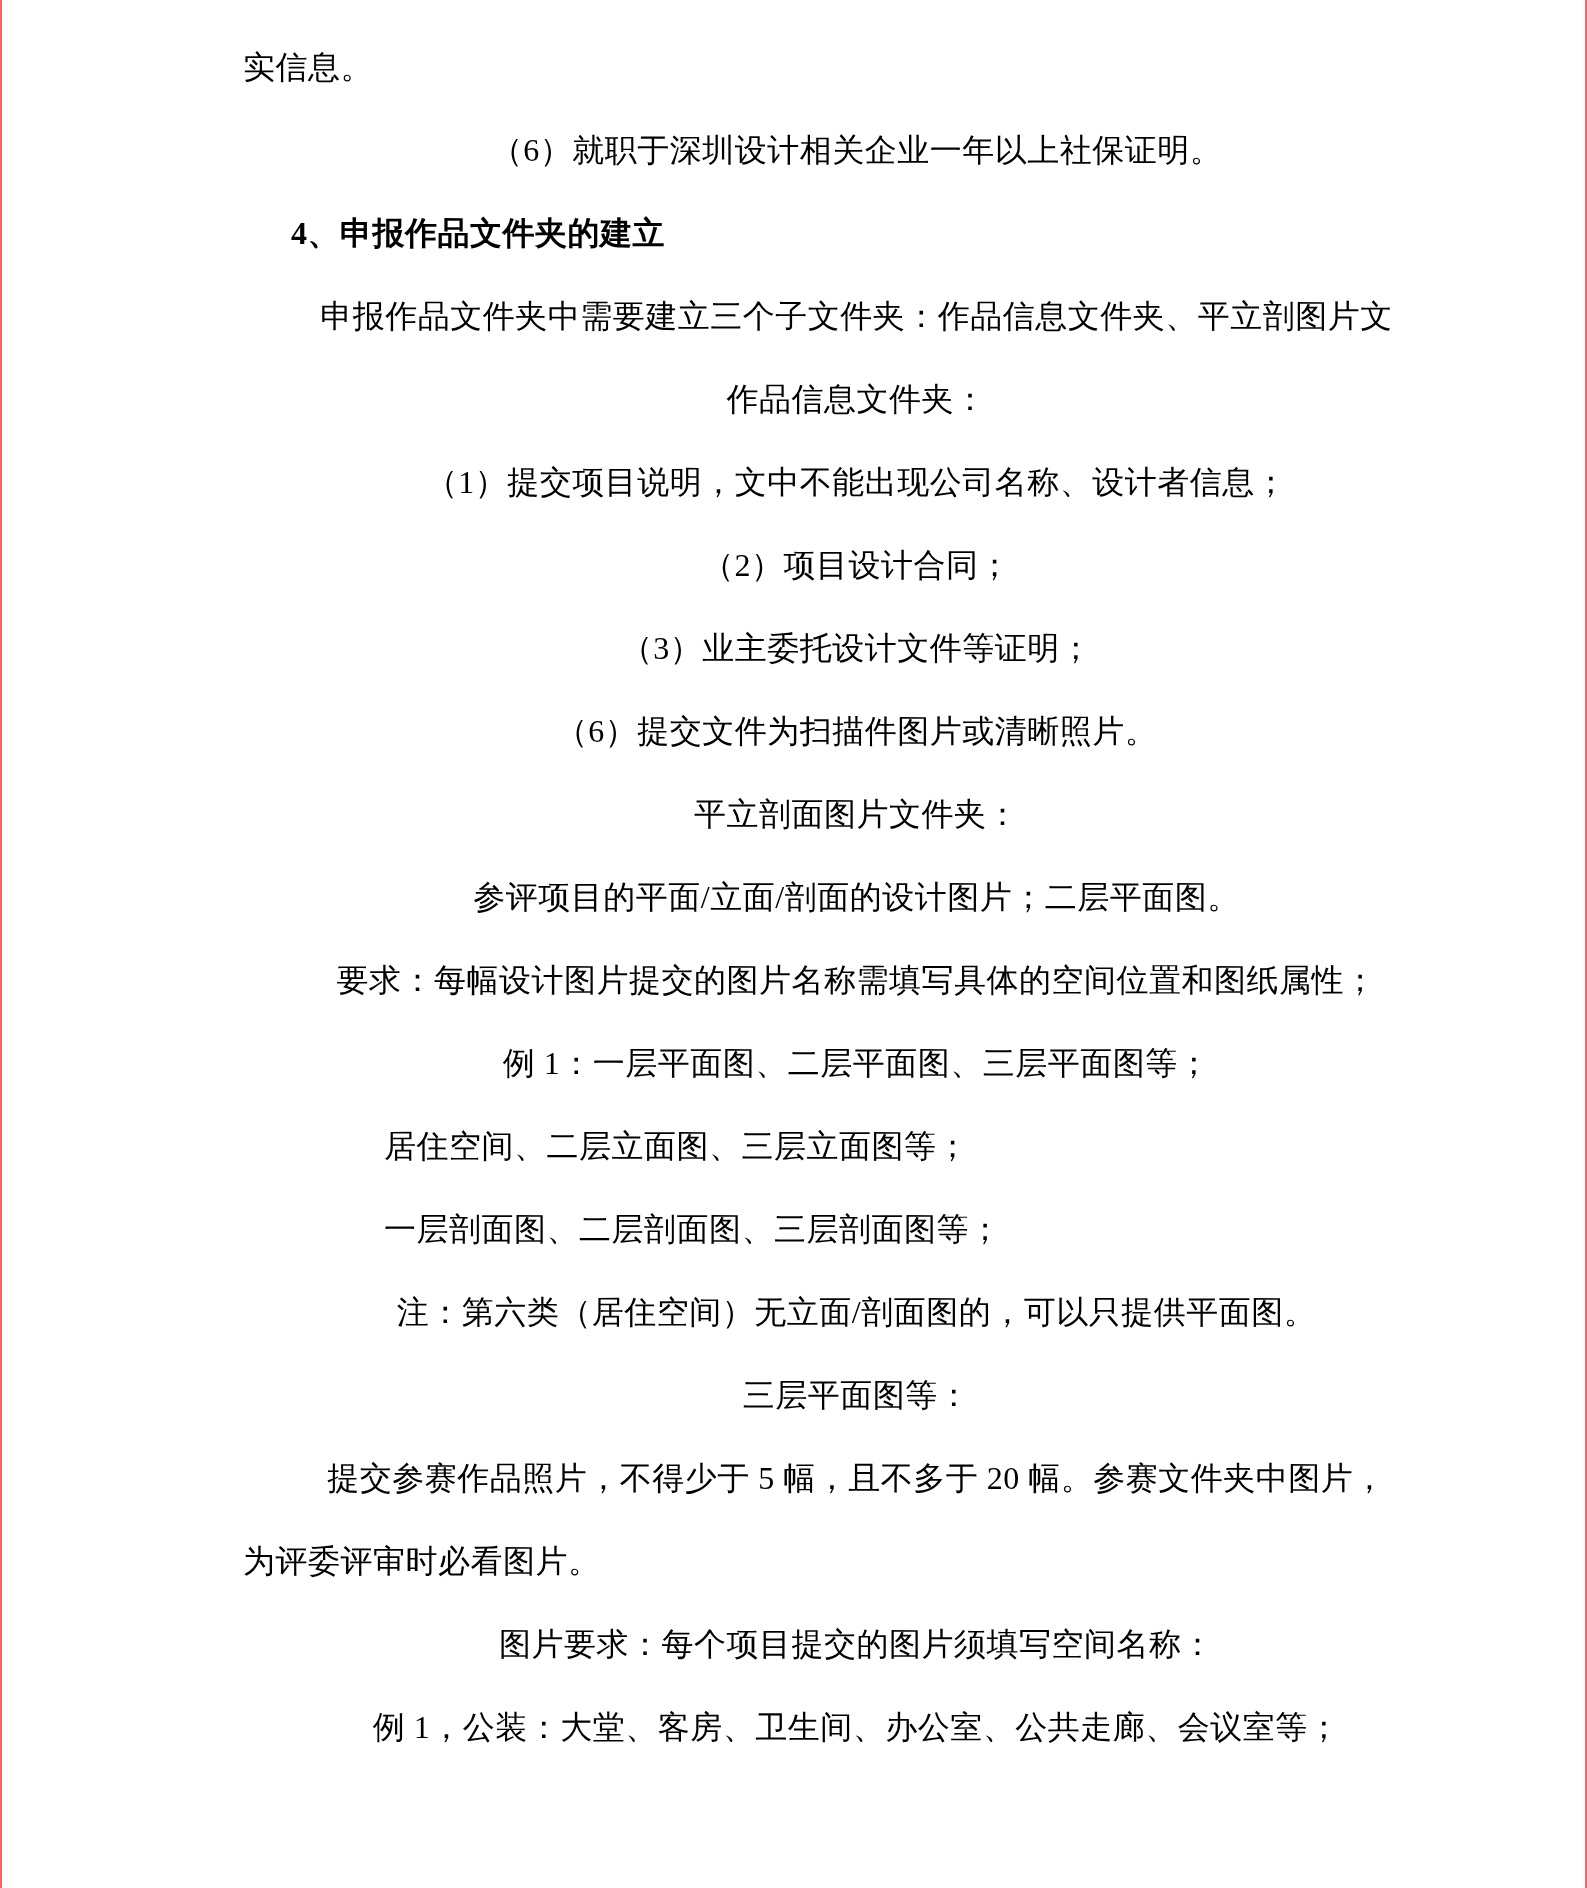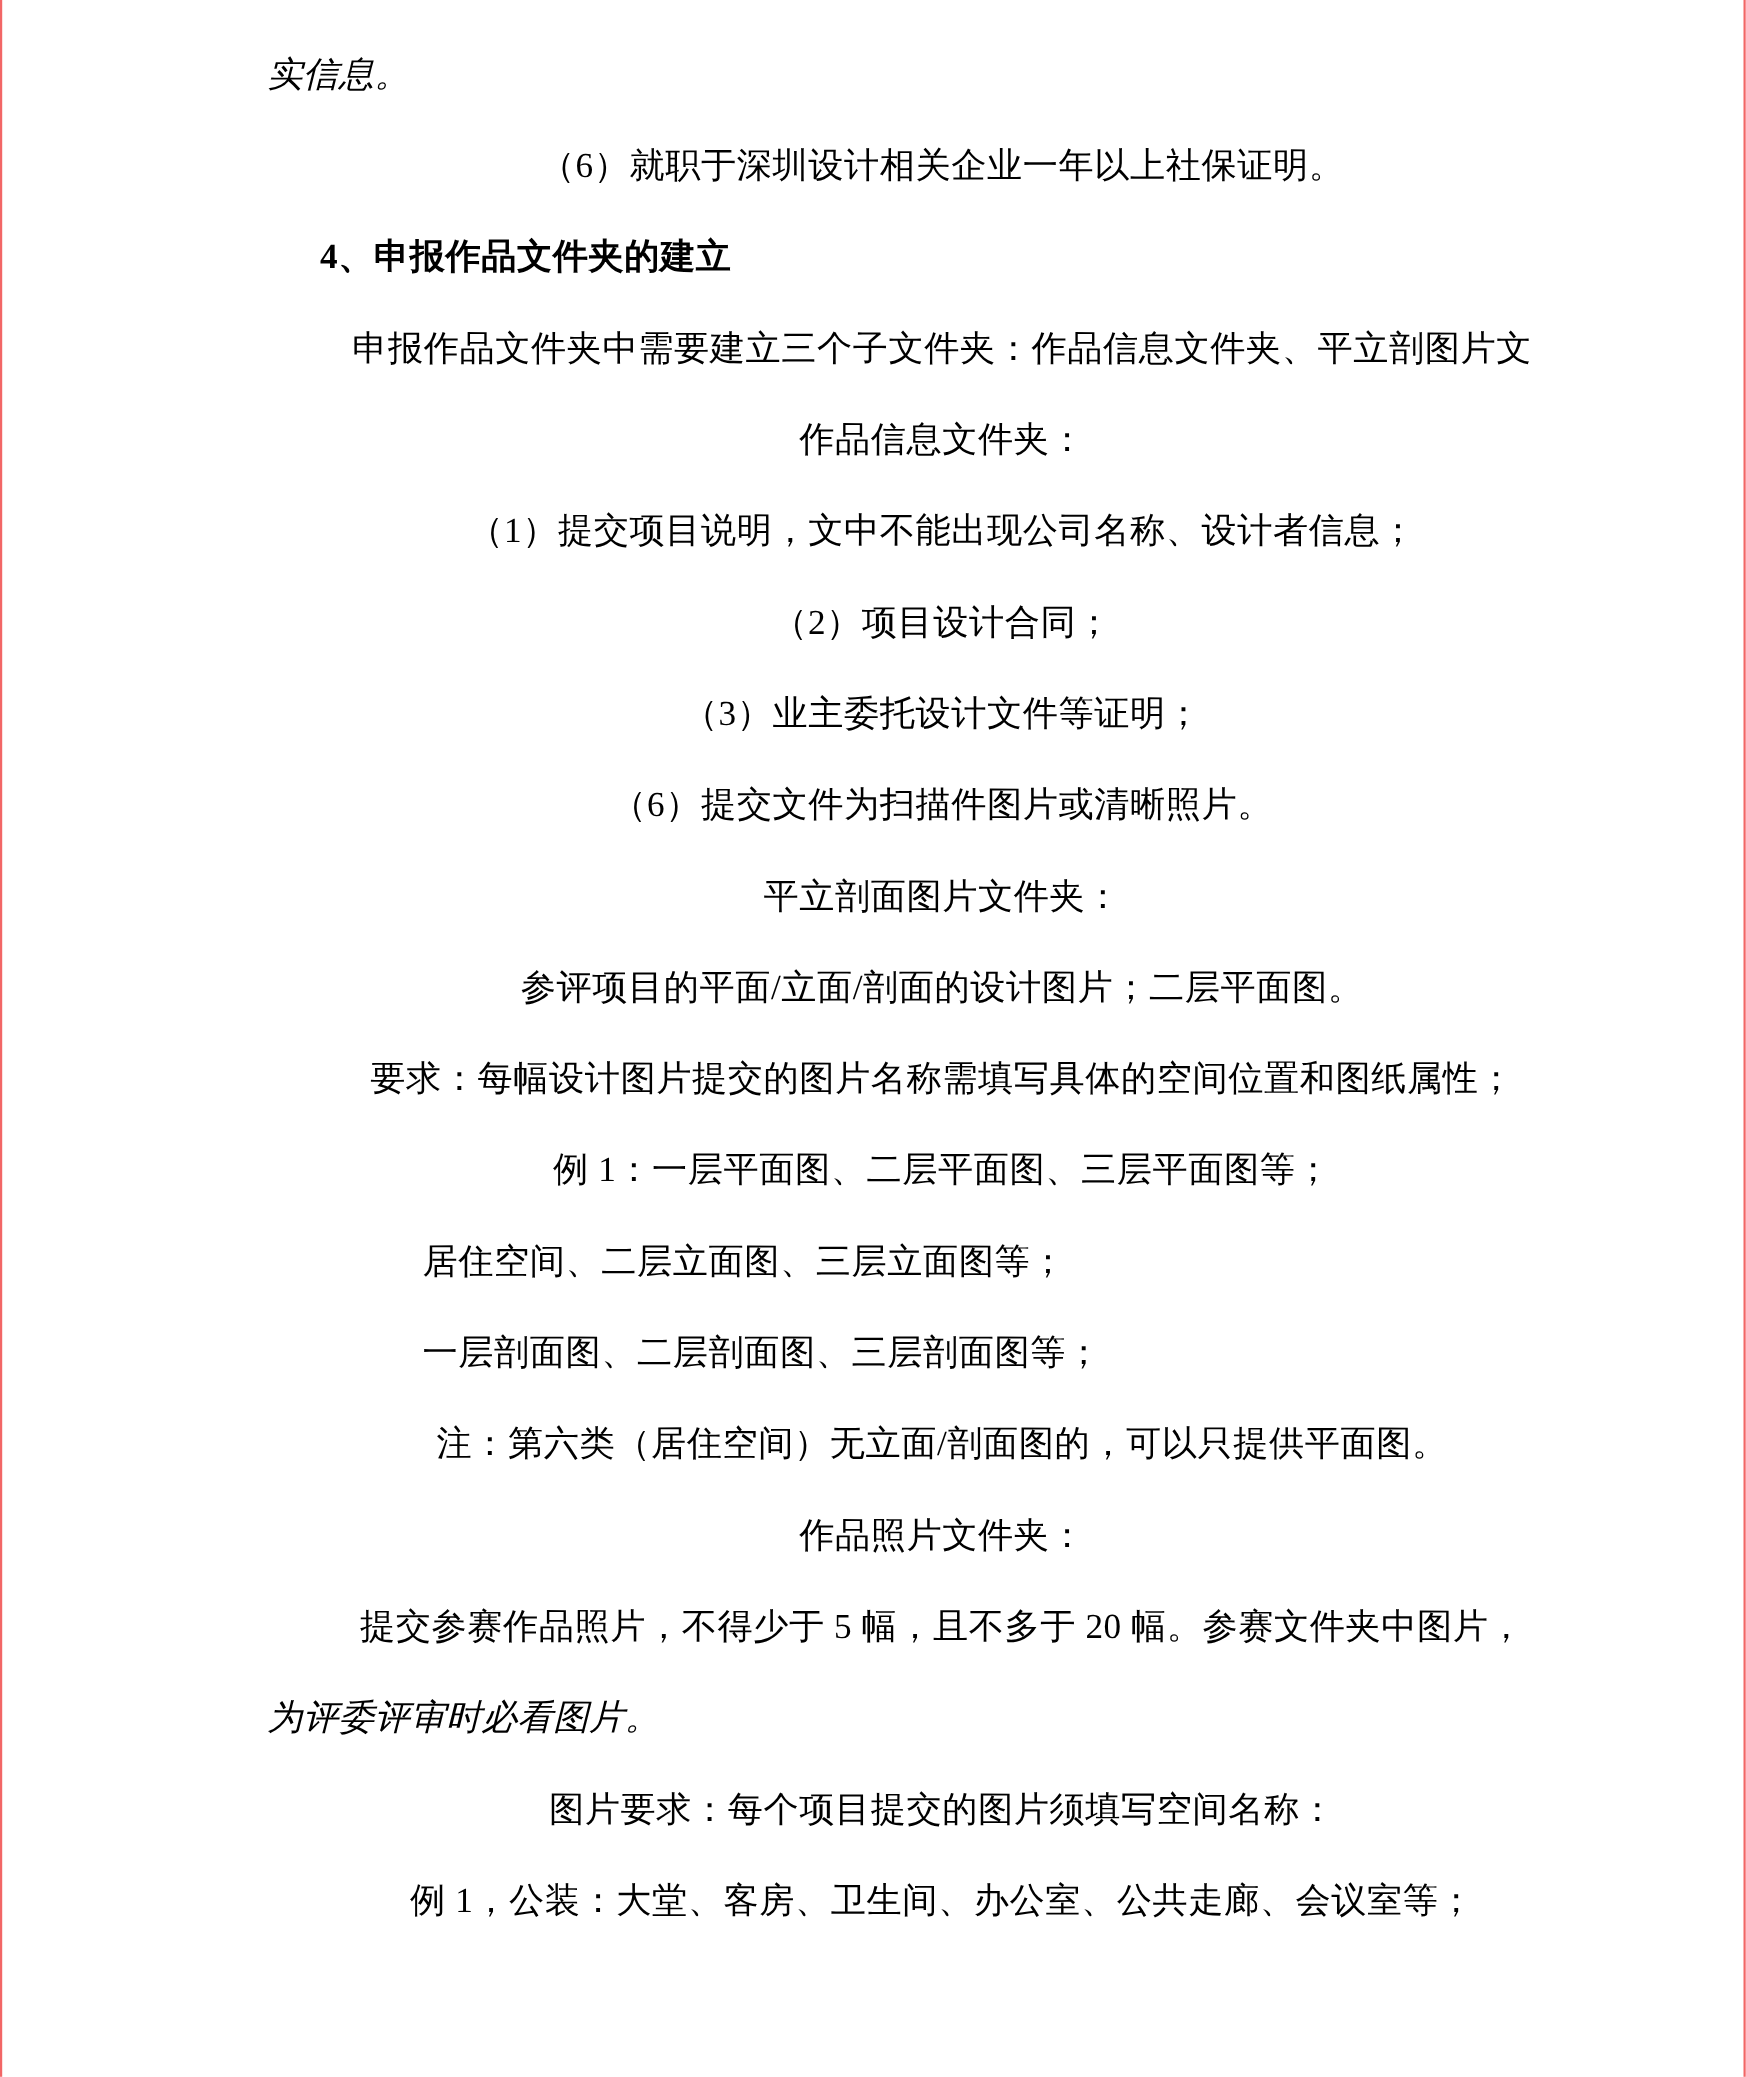--- a/index.html
+++ b/index.html
@@ -35,21 +35,21 @@
     left: 0;
     right: 0;
     padding: 26px 180px 0 243px;
     font-size: 32px;
     line-height: 83px;
   }
   .line {
     white-space: nowrap;
     letter-spacing: 0.5px;
   }
-  .line.flush   { padding-left: 0; font-style: italic; }
+  .line.flush   { padding-left: 0; }
   .line.para    { padding-left: 63px; text-align: center; }
   .line.deep    { padding-left: 141px; }
   .line.heading { padding-left: 48px; font-weight: bold; }
 </style>
 </head>
 <body style="background: rgb(255, 255, 255); color: rgb(0, 0, 0);">
 
 <div class="page">
   <div class="edge-line left"></div>
   <div class="edge-line right"></div>
@@ -64,19 +64,19 @@
     <div class="line para">（2）项目设计合同；</div>
     <div class="line para">（3）业主委托设计文件等证明；</div>
     <div class="line para">（6）提交文件为扫描件图片或清晰照片。</div>
     <div class="line para">平立剖面图片文件夹：</div>
     <div class="line para">参评项目的平面/立面/剖面的设计图片；二层平面图。</div>
     <div class="line para">要求：每幅设计图片提交的图片名称需填写具体的空间位置和图纸属性；</div>
     <div class="line para">例 1：一层平面图、二层平面图、三层平面图等；</div>
     <div class="line deep">居住空间、二层立面图、三层立面图等；</div>
     <div class="line deep">一层剖面图、二层剖面图、三层剖面图等；</div>
     <div class="line para">注：第六类（居住空间）无立面/剖面图的，可以只提供平面图。</div>
-    <div class="line para">作品照片文件夹：</div>
+    <div class="line para">三层平面图等：</div>
     <div class="line para">提交参赛作品照片，不得少于 5 幅，且不多于 20 幅。参赛文件夹中图片，</div>
     <div class="line flush">为评委评审时必看图片。</div>
     <div class="line para">图片要求：每个项目提交的图片须填写空间名称：</div>
     <div class="line para">例 1，公装：大堂、客房、卫生间、办公室、公共走廊、会议室等；</div>
   </div>
 </div>
 
 </body></html>

